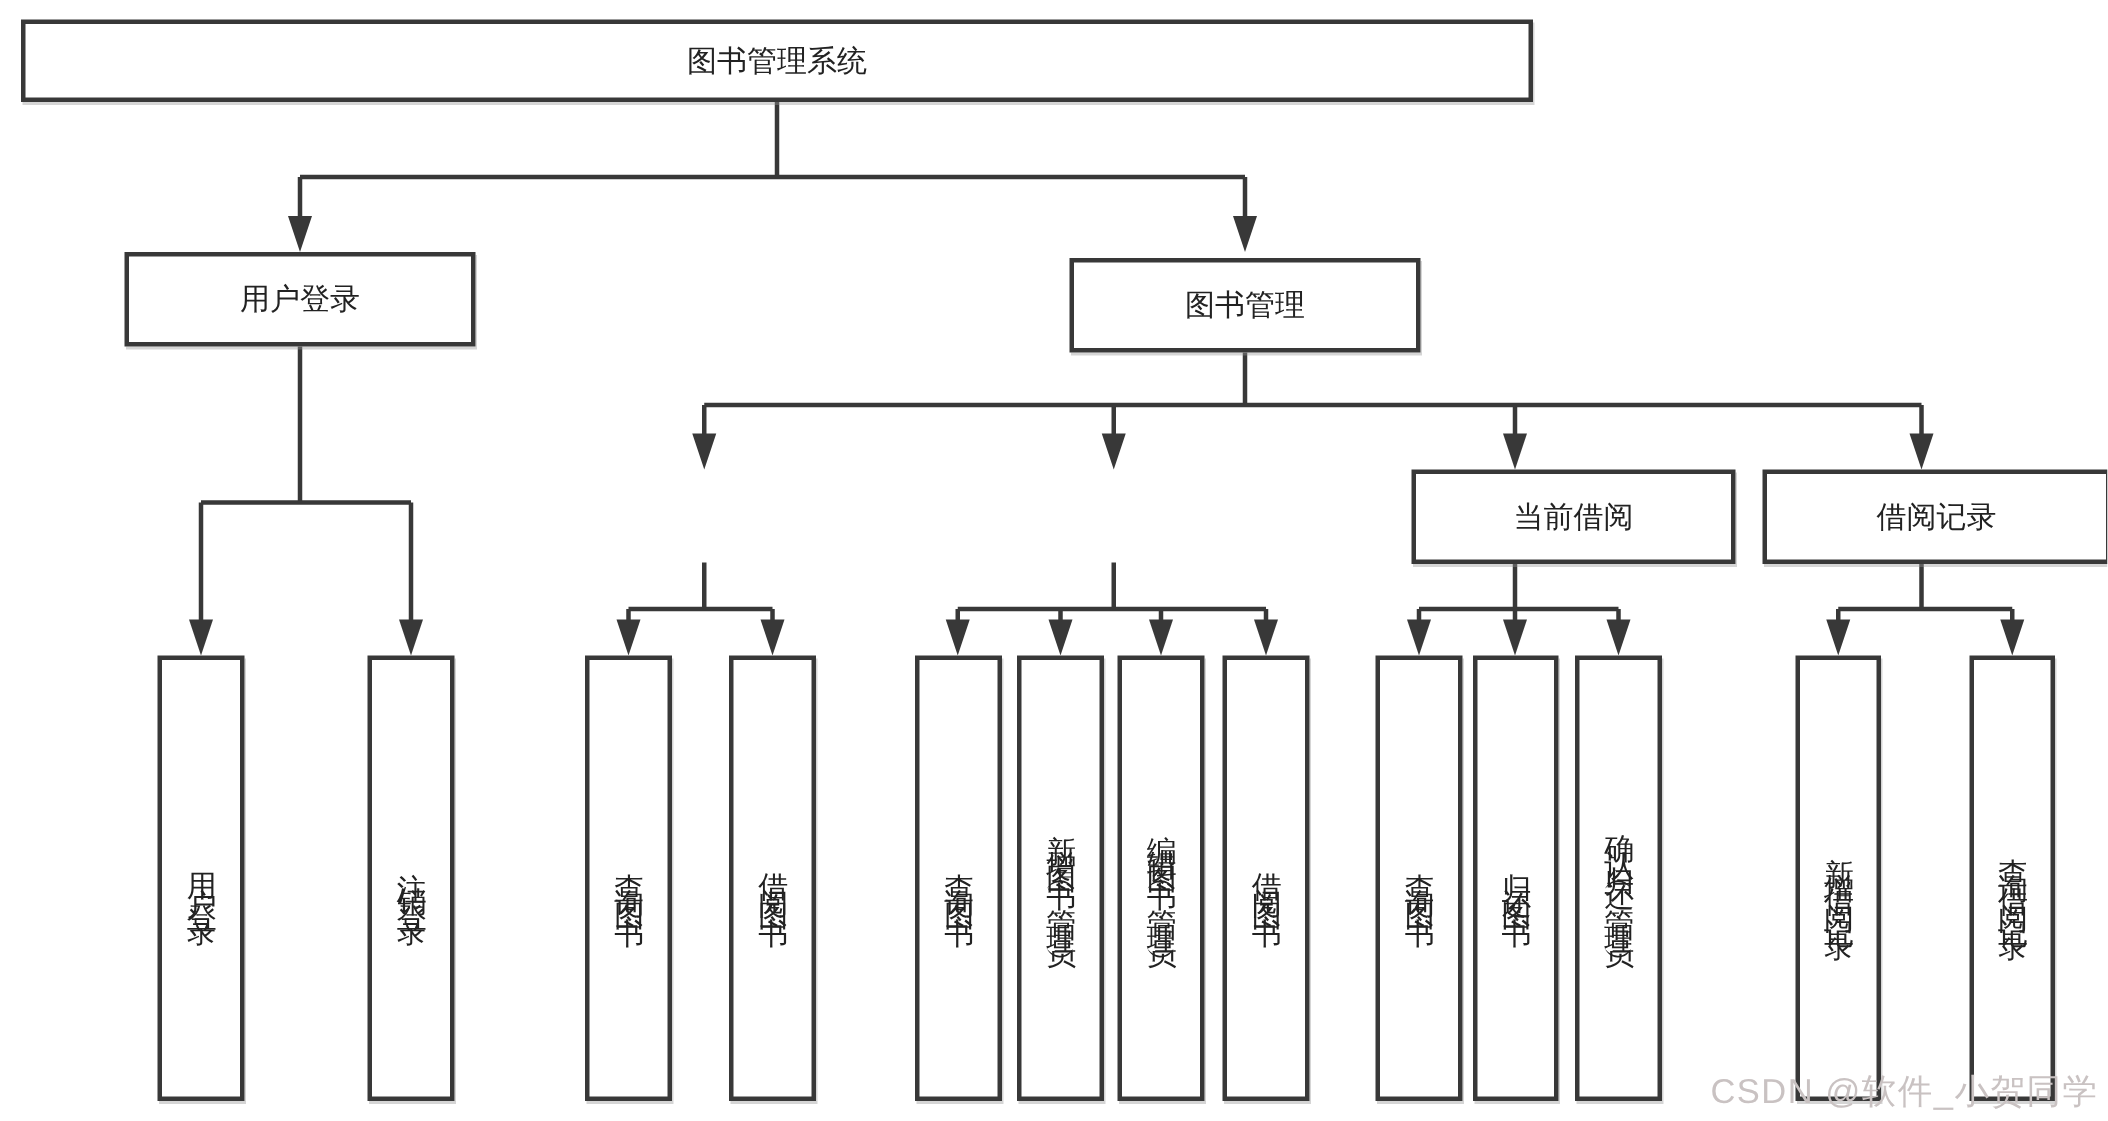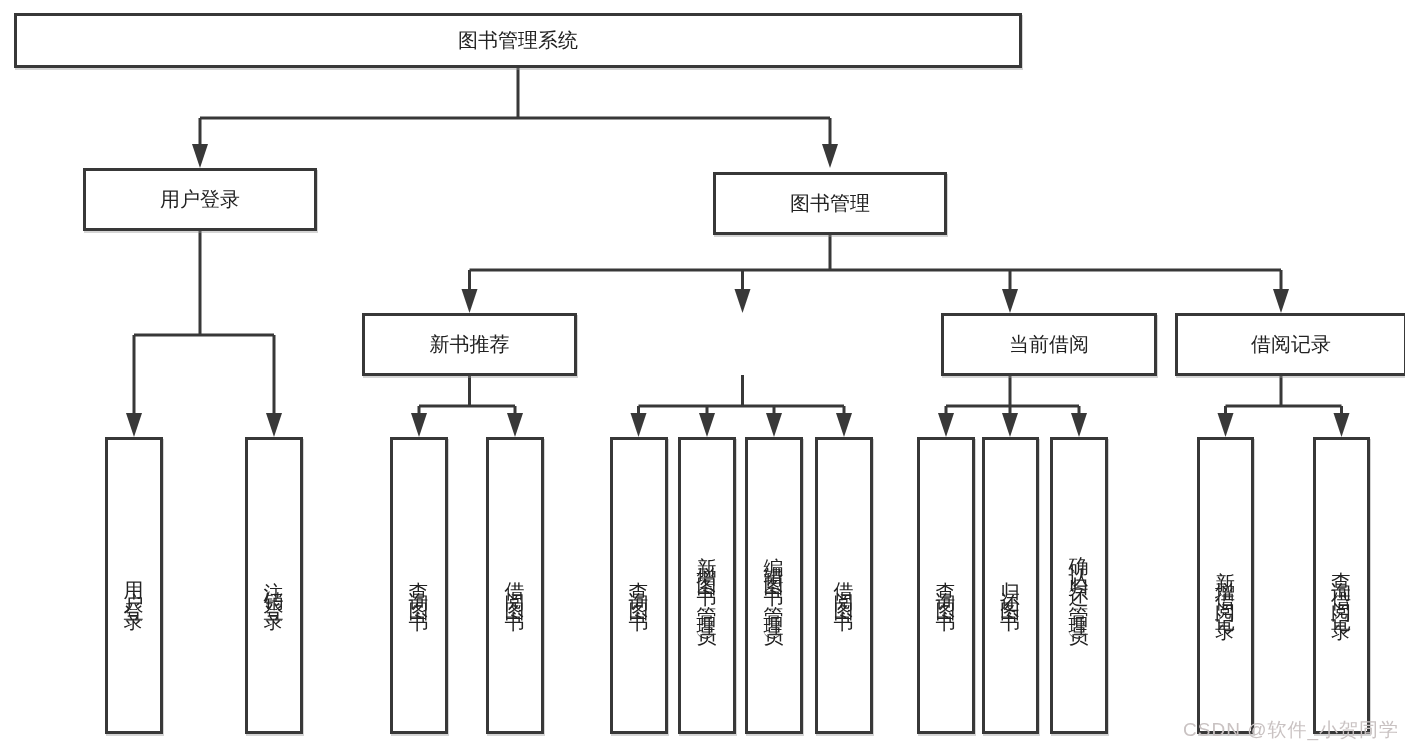--- a/index.html
+++ b/index.html
@@ -71,21 +71,21 @@
   .leaf-8  { left: 815px; }
   .leaf-9  { left: 917px; }
   .leaf-10 { left: 982px; width: 57px; }
   .leaf-11 { left: 1050px; }
   .leaf-12 { left: 1197px; width: 57px; }
   .leaf-13 { left: 1313px; width: 57px; }
   .watermark {
     position: absolute;
     right: 6px;
     bottom: 4px;
-    font-size: 19px;
+    font-size: 23px;
     color: #c9c2c2;
     z-index: 5;
     letter-spacing: 1px;
   }
 </style>
 </head>
 <body>
 
 <div class="canvas">
 
@@ -130,21 +130,20 @@
       <polygon points="1217.5,413 1233.5,413 1225.5,437"></polygon>
       <polygon points="1333.5,413 1349.5,413 1341.5,437"></polygon>
     </g>
   </svg>
 
   <div class="node box-root">图书管理系统</div>
 
   <div class="node hbox box-user-login">用户登录</div>
   <div class="node hbox box-book-mgmt">图书管理</div>
 
-  <div class="node hbox box-nbr">新书推荐</div>
   <div class="node hbox box-cb">当前借阅</div>
   <div class="node hbox box-br">借阅记录</div>
 
   <div class="node vbox leaf-1">
     <span class="vtext">用户登录</span>
   </div>
   <div class="node vbox leaf-2">
     <span class="vtext">注销登录</span>
   </div>
 

